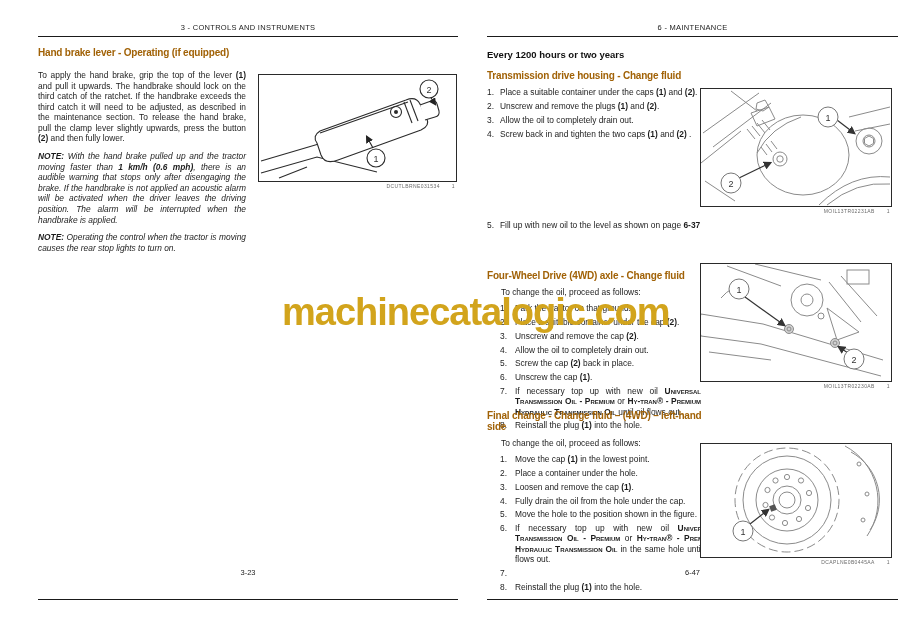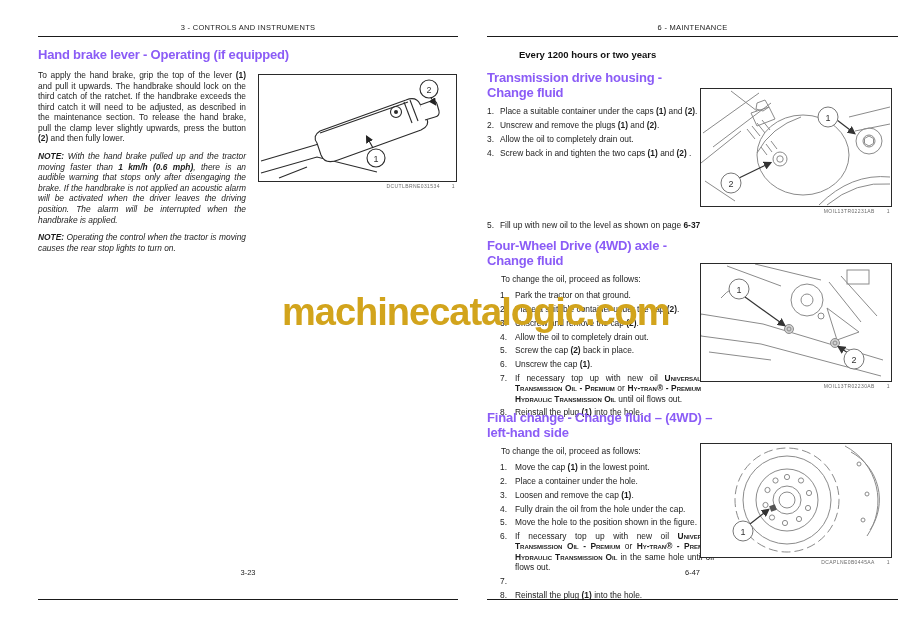--- a/index.html
+++ b/index.html
@@ -6,31 +6,31 @@
   .sheet{position:relative;width:900px;height:637px;background:#ffffff;overflow:hidden;
          font-family:"Liberation Sans",sans-serif;color:#1c1c1c;}
   .page{position:absolute;top:0;height:480px;}
   .page-left{left:38px;width:420px;}
   .page-right{left:487px;width:411px;}
   .running-head{position:absolute;top:23px;left:0;right:0;text-align:center;
                 font-size:7.5px;letter-spacing:.3px;color:#222;}
   .head-rule{position:absolute;top:36px;left:0;right:0;border-top:1.6px solid #1a1a1a;}
   .foot-rule{position:absolute;top:599px;left:0;right:0;border-top:1.3px solid #1a1a1a;}
   .page-num{position:absolute;top:568px;left:0;right:0;text-align:center;font-size:7.5px;color:#222;}
-  h1{position:absolute;margin:0;font-size:13px;font-weight:bold;letter-spacing:-.2px;color:#8b5cf6;}
+  h1{position:absolute;margin:0;font-size:10px;font-weight:bold;letter-spacing:-.2px;color:#a16207;}
   .body-col{position:absolute;width:208px;font-size:8.4px;line-height:1.26;text-align:justify;}
   .para{margin:0 0 7px 0;}
   .note{margin:0 0 7px 0;font-style:italic;}
   b{font-weight:bold;}
   .sc{font-variant:small-caps;}
   .fig{position:absolute;border:1.2px solid #2a2a2a;background:#fff;}
   .fig svg{display:block;}
   .fig-cap{position:absolute;font-size:5px;color:#6b6b6b;letter-spacing:.4px;text-align:right;}
   .fig-cap .cap-num{margin-left:12px;}
-  .interval{position:absolute;font-size:9.5px;font-weight:bold;color:#111;margin-left:32px;}
+  .interval{position:absolute;font-size:9.5px;font-weight:bold;color:#111;}
   .steps{font-size:8.4px;line-height:1.22;}
   .step{display:flex;margin-bottom:3.6px;}
   .sn{flex:none;width:13px;}
   .st{flex:1;text-align:justify;padding-right:2px;}
   .sec{position:absolute;left:0;width:216px;}
   .sec .steps{margin-top:6px;}
   .sec .intro{font-size:8.4px;margin:6px 0 4px 14px;}
   .sec.indented .steps{margin-left:13px;}
   .sec.indented .sn{width:15px;}
   .step5-line{position:absolute;display:flex;font-size:8.4px;width:280px;}
@@ -166,21 +166,21 @@
     <div class="fig-cap" style="left:213px;top:208px;width:190px;">
       <span>MOIL13TR02231AB</span><span class="cap-num">1</span>
     </div>
 
     <div class="step5-line" style="top:220px;left:0;">
       <span class="sn">5.</span>
       <span class="st rich">Fill up with new oil to the level as shown on page <b>6-37</b></span>
     </div>
 
     <div class="sec indented" style="top:238px;">
-      <h1 style="position:static;">Four-Wheel Drive (4WD) axle - Change fluid</h1>
+      <h1 style="position:static;margin-top:32px;">Four-Wheel Drive (4WD) axle - Change fluid</h1>
       <div class="intro">To change the oil, proceed as follows:</div>
       <div class="steps">
           <div class="step">
             <span class="sn">1.</span>
             <span class="st">Park the tractor on that ground.</span>
           </div>
           <div class="step">
             <span class="sn">2.</span>
             <span class="st">Place a suitable container under the cap <b>(2)</b>.</span>
           </div>

